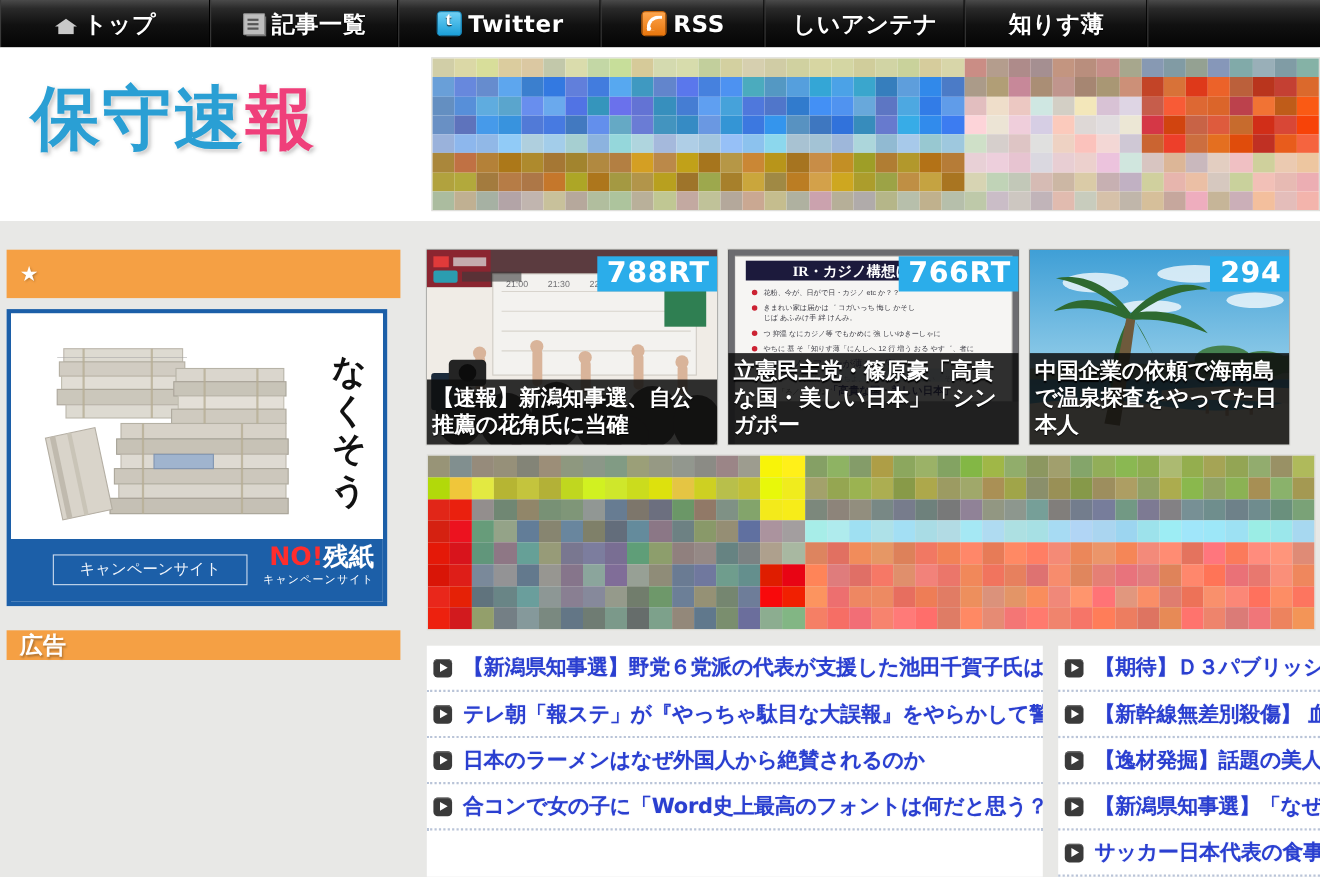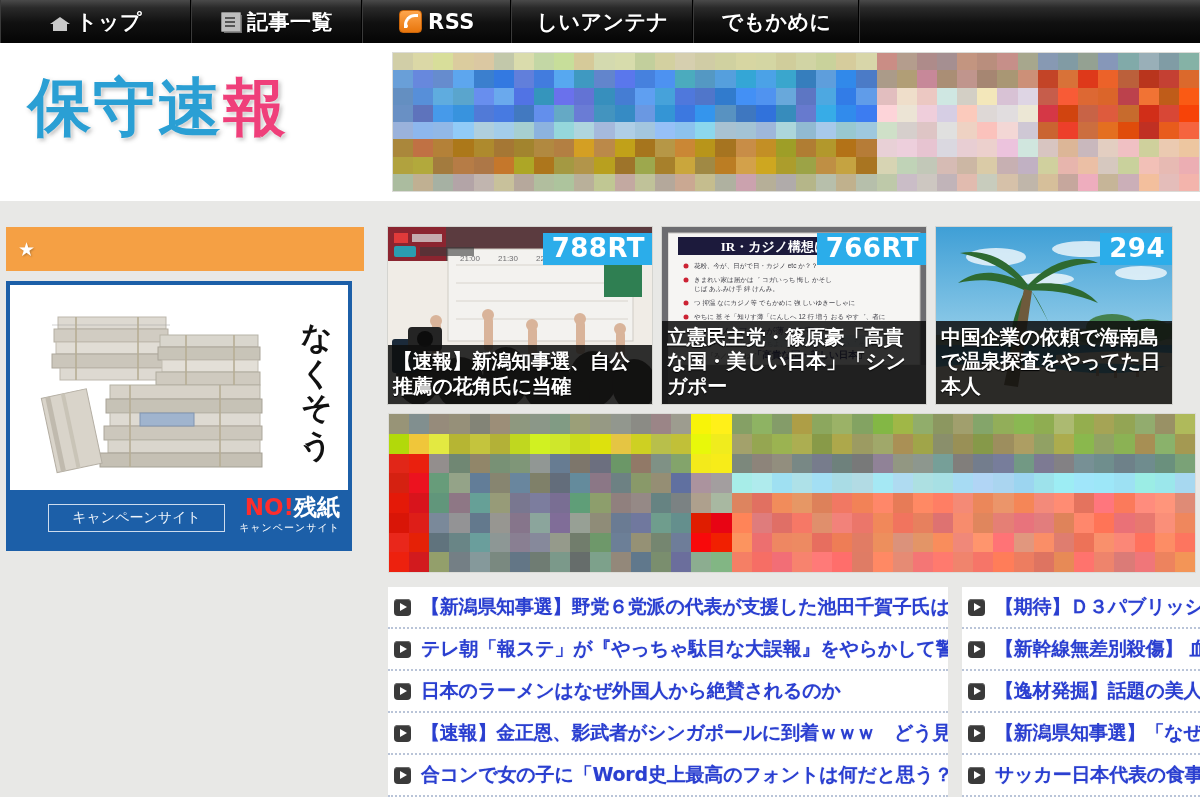--- a/index.html
+++ b/index.html
@@ -124,29 +124,33 @@
 
 <div class="navbar">
     <div class="nav-item" style="width: 162px;">
       <span class="nv-ico ico-house"></span>
       <span>トップ</span>
     </div>
     <div class="nav-item" style="width: 142px;">
       <span class="nv-ico ico-doc"></span>
       <span>記事一覧</span>
     </div>
+    <div class="nav-item" style="width: 155px;">
+      <span class="nv-ico ico-tw"></span>
+      <span>Twitter</span>
+    </div>
     <div class="nav-item" style="width: 120px;">
       <span class="nv-ico ico-rss"></span>
       <span>RSS</span>
     </div>
     <div class="nav-item" style="width: 153px;">
       <span>しいアンテナ</span>
     </div>
     <div class="nav-item" style="width: 137px;">
-      <span>でもかめに</span>
+      <span>知りす薄</span>
     </div>
   </div>
 
 <div class="header">
   <div class="logo">
     <span class="b">保守速</span><span class="r">報</span>
   </div>
   <div class="hdr-banner" id="hdrBanner">
       <div style="background: rgb(209, 206, 167);"></div>
       <div style="background: rgb(219, 216, 166);"></div>
@@ -524,20 +528,23 @@
         <div class="ad-no">
           <div class="l1"><em>NO!</em><b>残紙</b></div>
           <div class="l2">キャンペーンサイト</div>
         </div>
       </div>
     </div>
 
     <div class="side-block">
     </div>
 
+    <div class="side-block">
+      <div class="side-hd">広告</div>
+    </div>
   </div>
 
   <div class="content">
 
     <div class="cards">
 
       <div class="card">
         <div class="card-img">
           <svg width="264" height="177" viewBox="0 0 264 177">
             <rect width="264" height="177" fill="#f0ece6"></rect>
@@ -1008,24 +1015,20 @@
           <div class="li">
             <span class="li-ico"></span>
             <span class="li-txt">テレ朝「報ステ」が『やっちゃ駄目な大誤報』をやらかして警</span>
           </div>
           <div class="li">
             <span class="li-ico"></span>
             <span class="li-txt">日本のラーメンはなぜ外国人から絶賛されるのか</span>
           </div>
           <div class="li">
             <span class="li-ico"></span>
-            <span class="li-txt">【速報】金正恩、影武者がシンガポールに到着ｗｗｗ　どう見</span>
-          </div>
-          <div class="li">
-            <span class="li-ico"></span>
             <span class="li-txt">合コンで女の子に「Word史上最高のフォントは何だと思う？.</span>
           </div>
         </div>
       <div class="list-col right" id="listRight">
           <div class="li">
             <span class="li-ico"></span>
             <span class="li-txt">【期待】Ｄ３パブリッシャー</span>
           </div>
           <div class="li">
             <span class="li-ico"></span>

